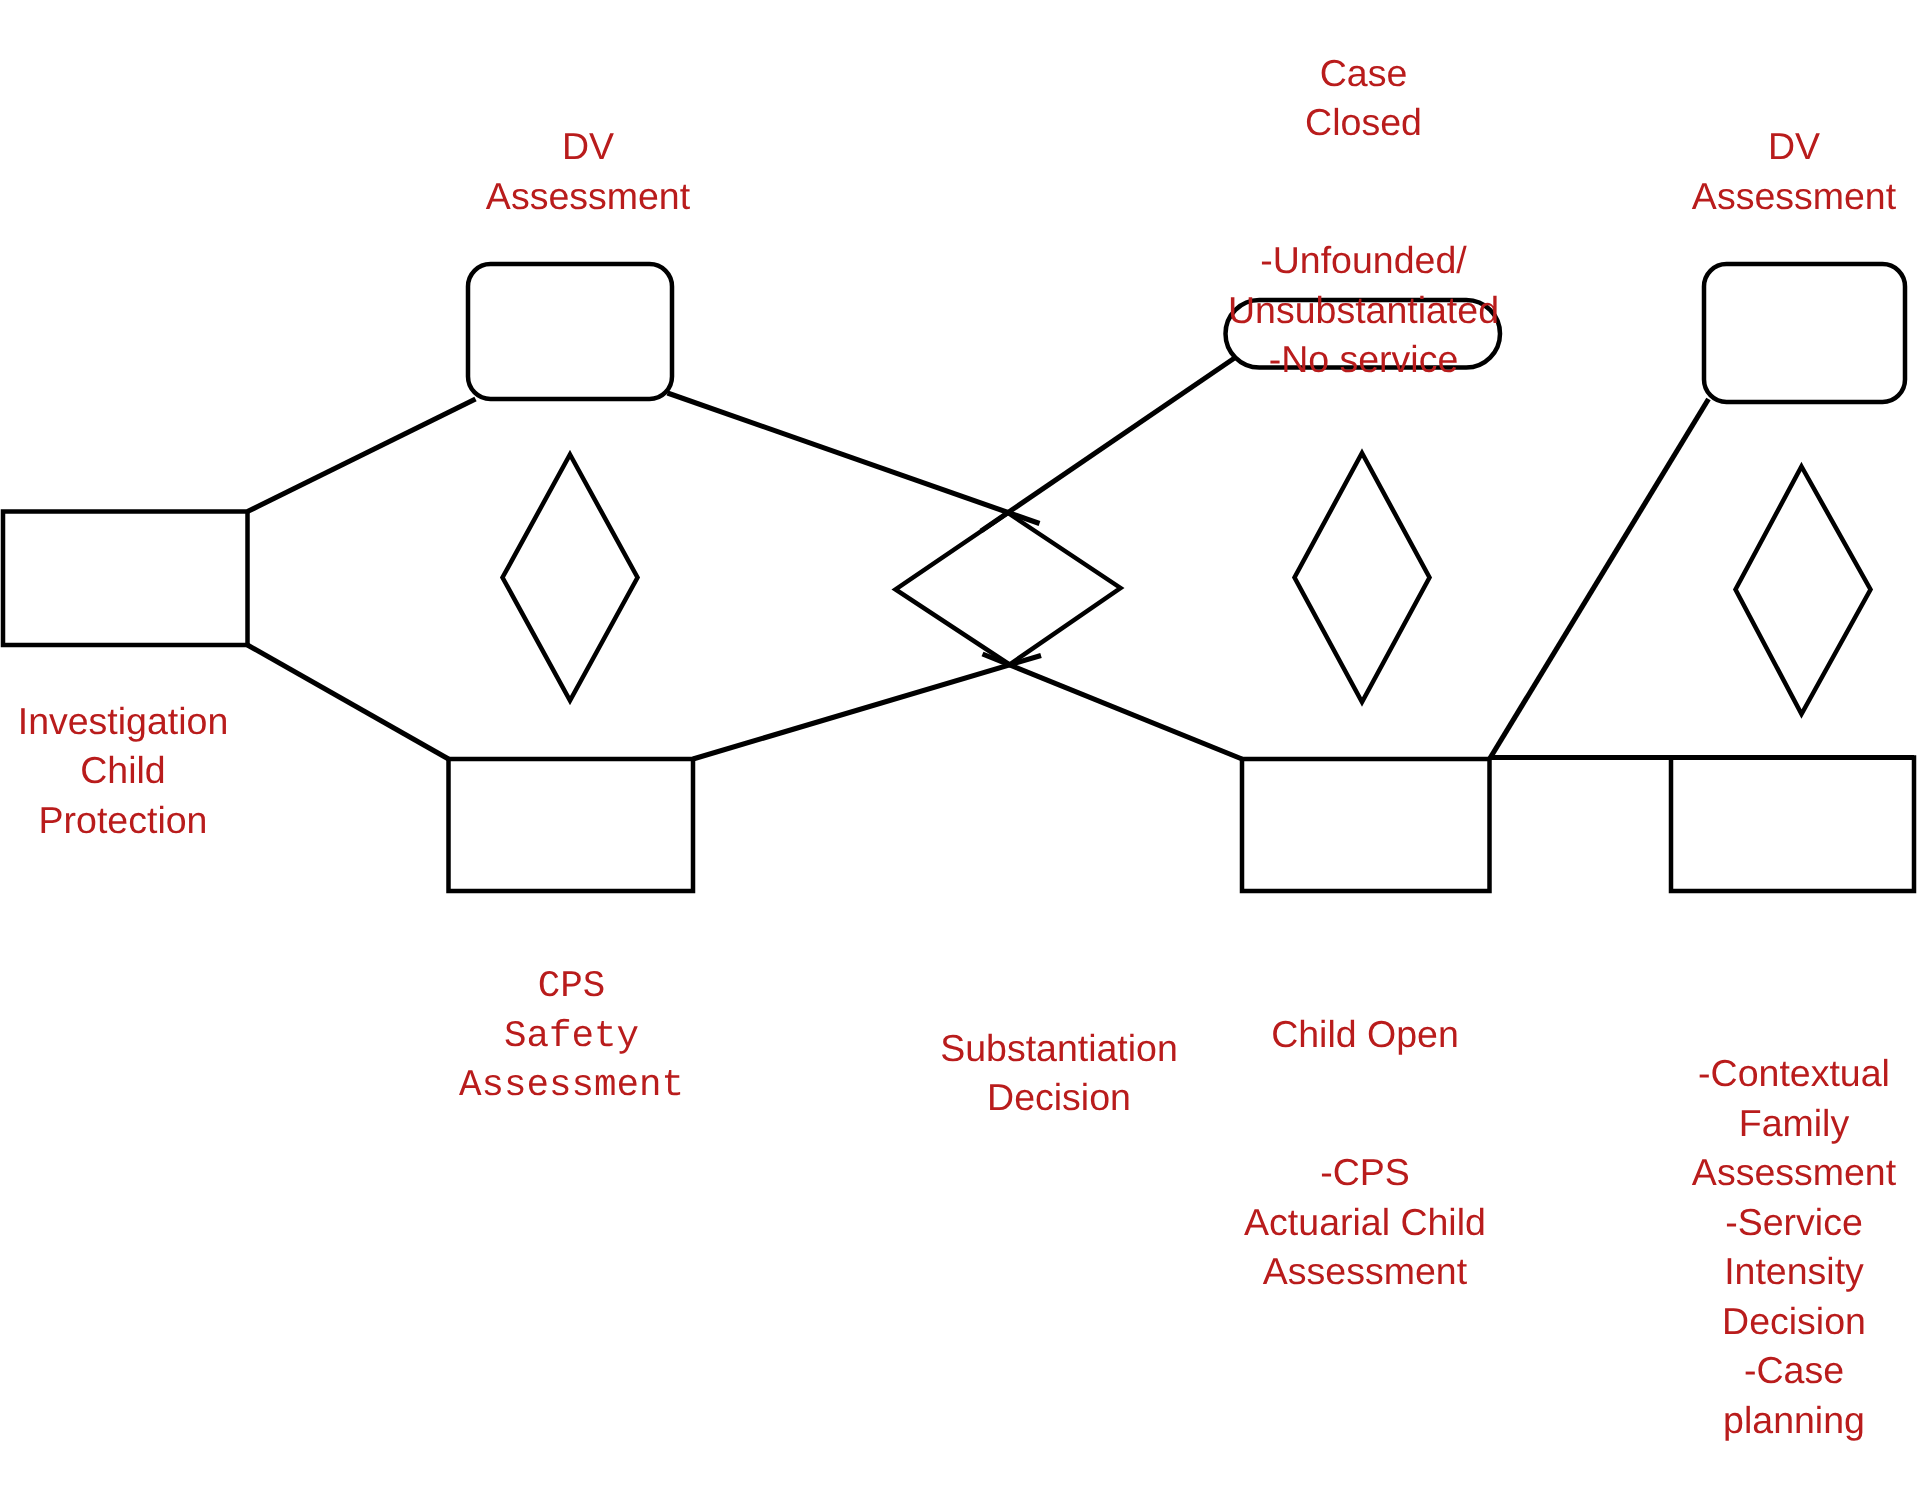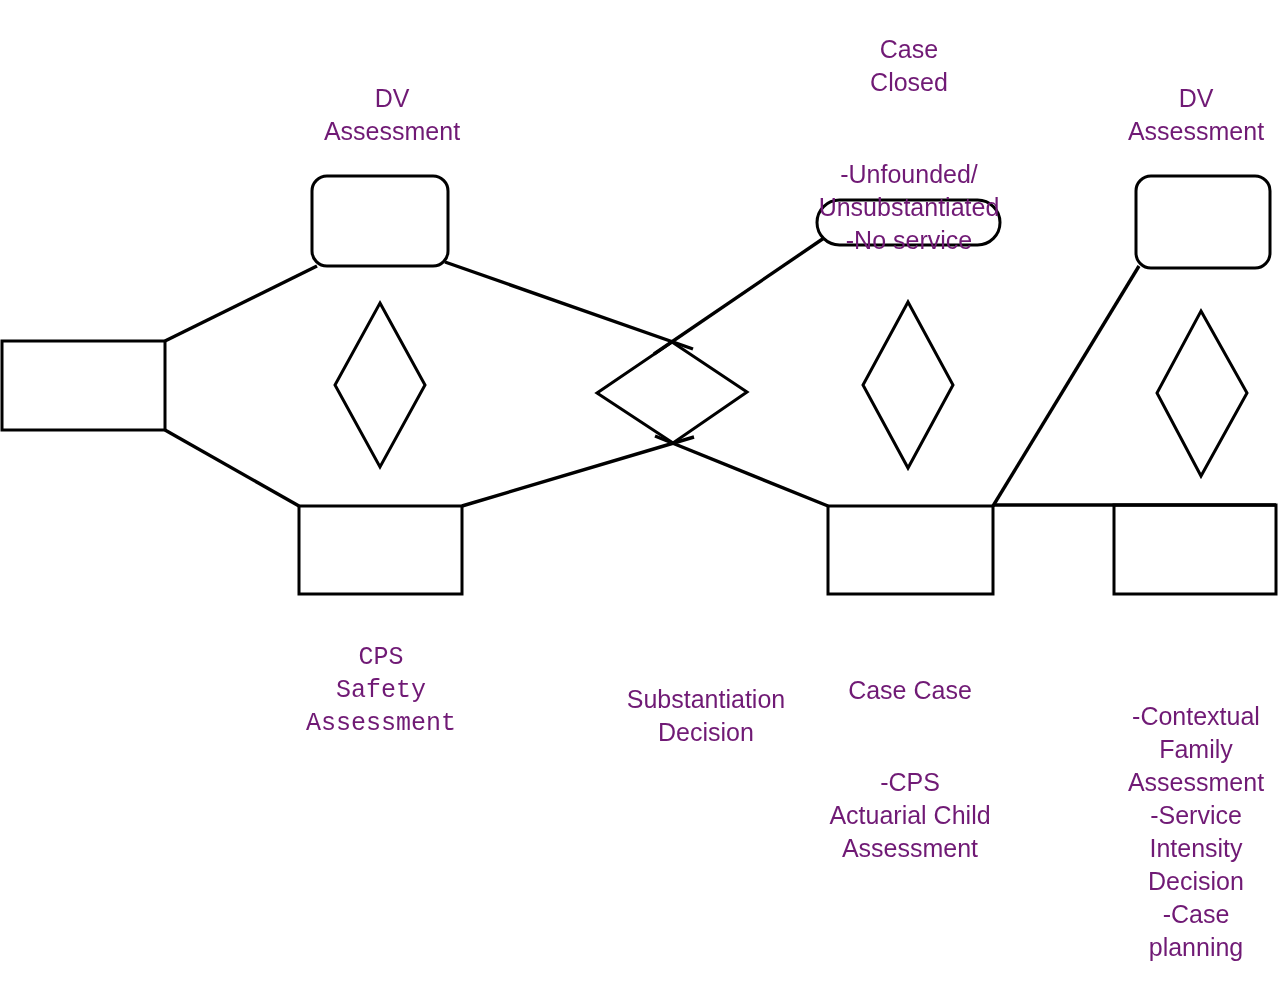--- a/index.html
+++ b/index.html
@@ -31,21 +31,21 @@
     stroke-width: 3.4;
     fill: none;
   }
   .label {
     position: absolute;
     transform: translateX(-50%);
     text-align: center;
     white-space: pre-line;
     font-size: 25px;
     line-height: 33px;
-    color: #701a75;
+    color: #b91c1c;
   }
   .label .details {
     margin-top: 26px;
     text-align: center;
   }
 </style>
 </head>
 <body>
 
 <div id="stage">
@@ -82,32 +82,35 @@
     <div class="heading">Case
 Closed</div>
     <div class="details">-Unfounded/
 Unsubstantiated
 -No service</div>
   </div>
 
   <div class="label" style="left:1196px; top:82px;">DV
 Assessment</div>
 
+  <div class="label" style="left:82px; top:465px;">Investigation
+Child
+Protection</div>
 
   <div class="label" style="left:381px; top:641px;font-family:Liberation Mono, monospace;">CPS
 Safety
 Assessment</div>
 
   <div class="label" style="left:670px; top:650px;margin-left:36px;">
     <div class="heading">Substantiation
 Decision</div>
   </div>
 
   <div class="label" style="left:910px; top:641px;">
-    <div class="heading">Case Case</div>
+    <div class="heading">Child Open</div>
     <div class="details">-CPS
 Actuarial Child
 Assessment</div>
   </div>
 
   <div class="label" style="left:1196px; top:641px;">
     <div class="details">-Contextual
 Family
 Assessment
 -Service

